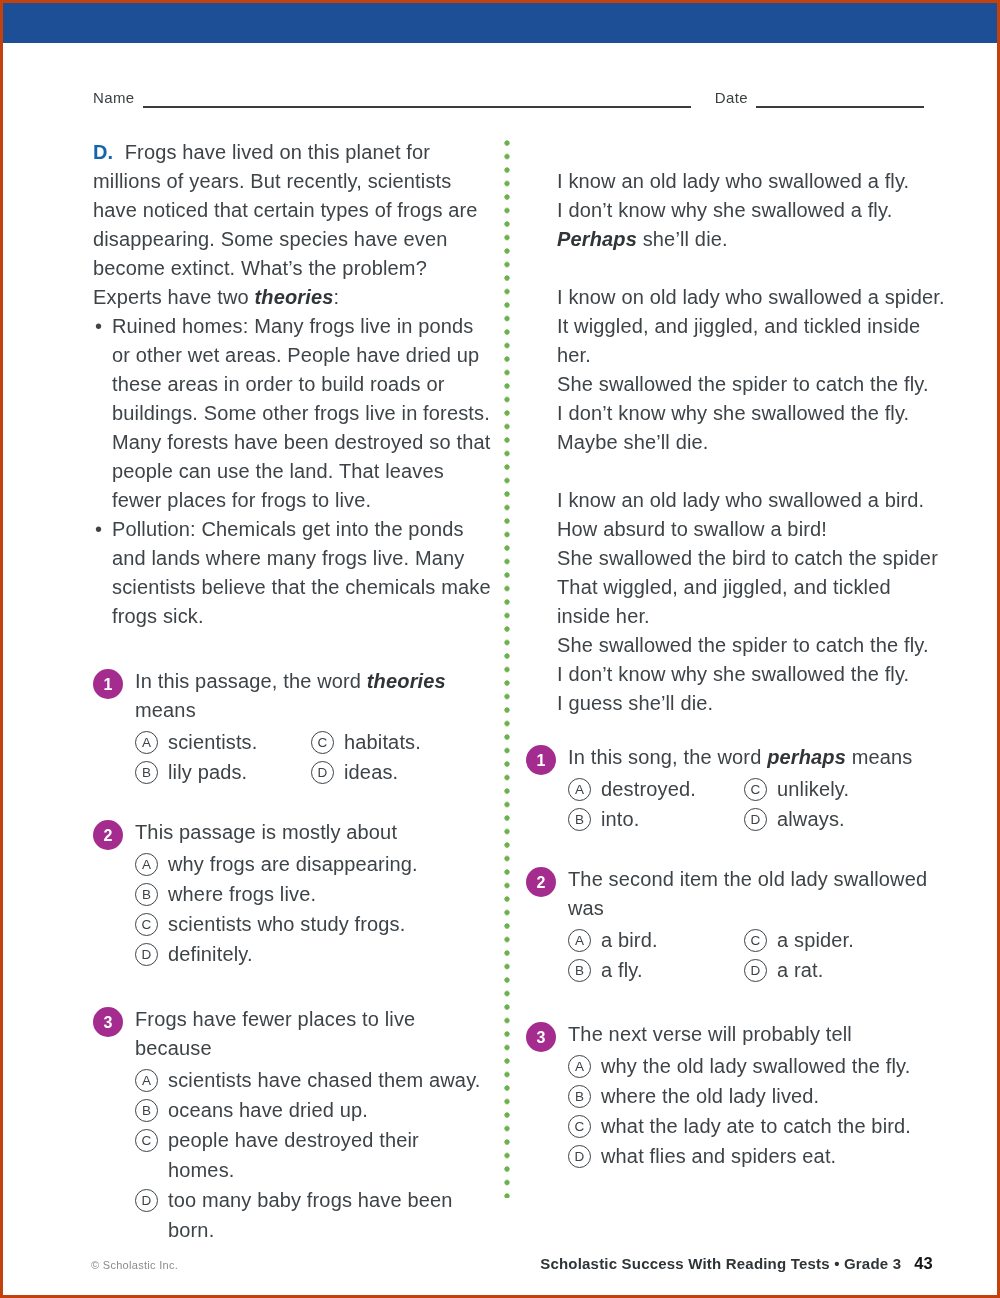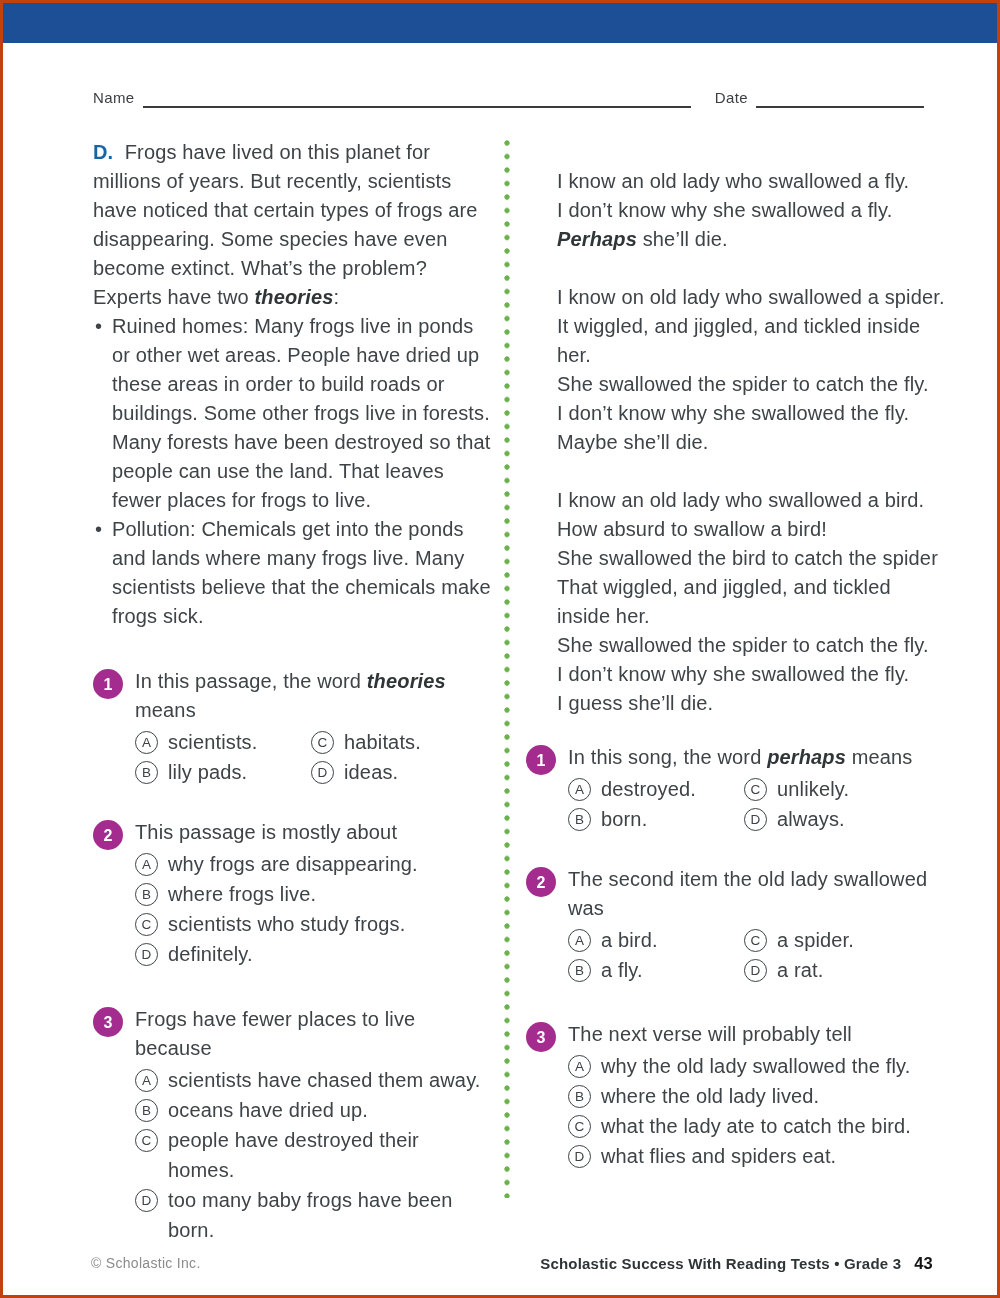--- a/index.html
+++ b/index.html
@@ -47,21 +47,21 @@
   .qbody { flex:1; min-width:0; }
   .opts { margin-top:2px; }
   .opts-2col { display:grid; grid-template-columns:176px 1fr; }
   .opt { display:flex; align-items:flex-start; line-height:30px; }
   .letter { flex:none; box-sizing:border-box; width:23px; height:23px; margin:4px 10px 0 0;
             border:1.7px solid #3d4347; border-radius:50%;
             display:flex; align-items:center; justify-content:center;
             font-size:13.5px; line-height:1; }
 
   .footer-left  { position:absolute; left:88px;  bottom:24px;
-                  font-size:14px; letter-spacing:.3px; color:#8b8b8b; }
+                  font-size:11px; letter-spacing:.3px; color:#8b8b8b; }
   .footer-right { position:absolute; right:64px; bottom:22px;
                   font-size:15px; font-weight:bold; color:#2f3437; letter-spacing:.2px; }
   .footer-right .pagenum { font-size:16.5px; color:#141414; margin-left:13px; }
 </style>
 </head>
 <body>
 
 <div class="page">
   <div class="topbar"></div>
 
@@ -193,21 +193,21 @@
             <div class="opt">
                 <span class="letter">A</span>
                 <span>destroyed.</span>
               </div>
             <div class="opt">
                 <span class="letter">C</span>
                 <span>unlikely.</span>
               </div>
             <div class="opt">
                 <span class="letter">B</span>
-                <span>born.</span>
+                <span>into.</span>
               </div>
             <div class="opt">
                 <span class="letter">D</span>
                 <span>always.</span>
               </div>
           </div>
         </div>
       </div>
 
       <div class="question">

